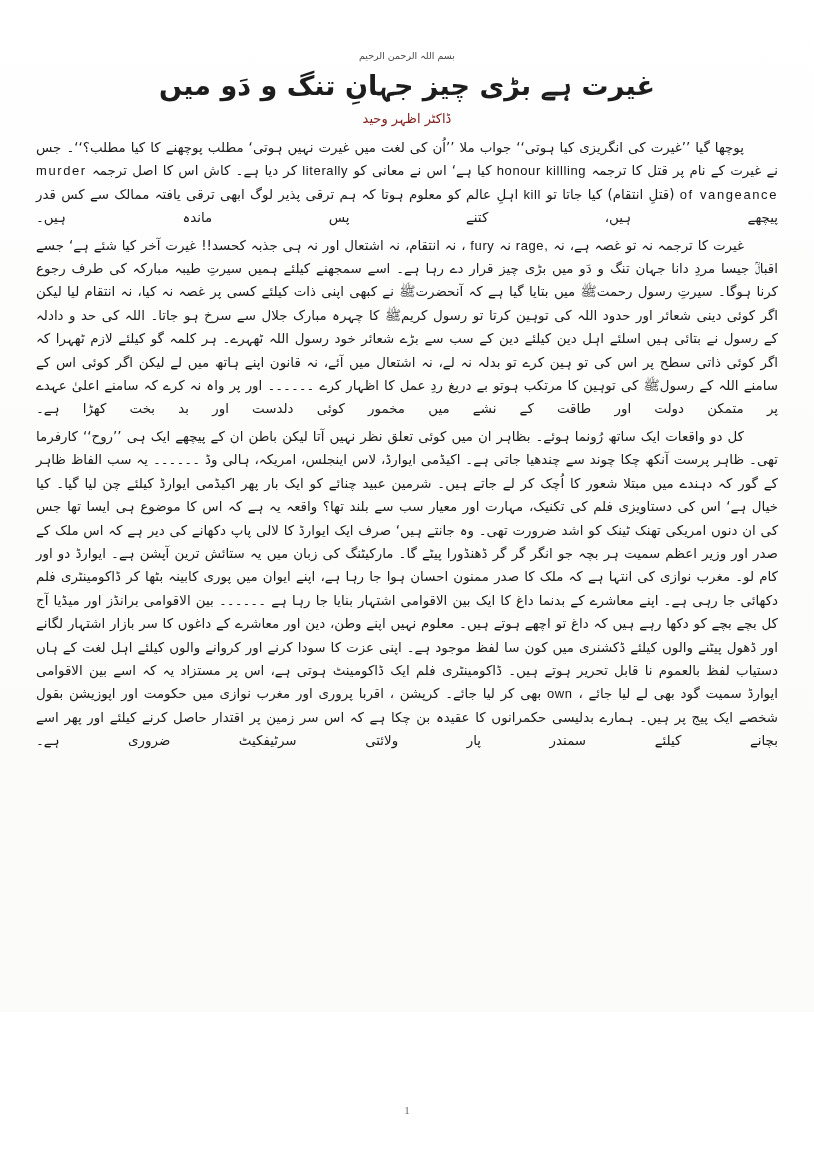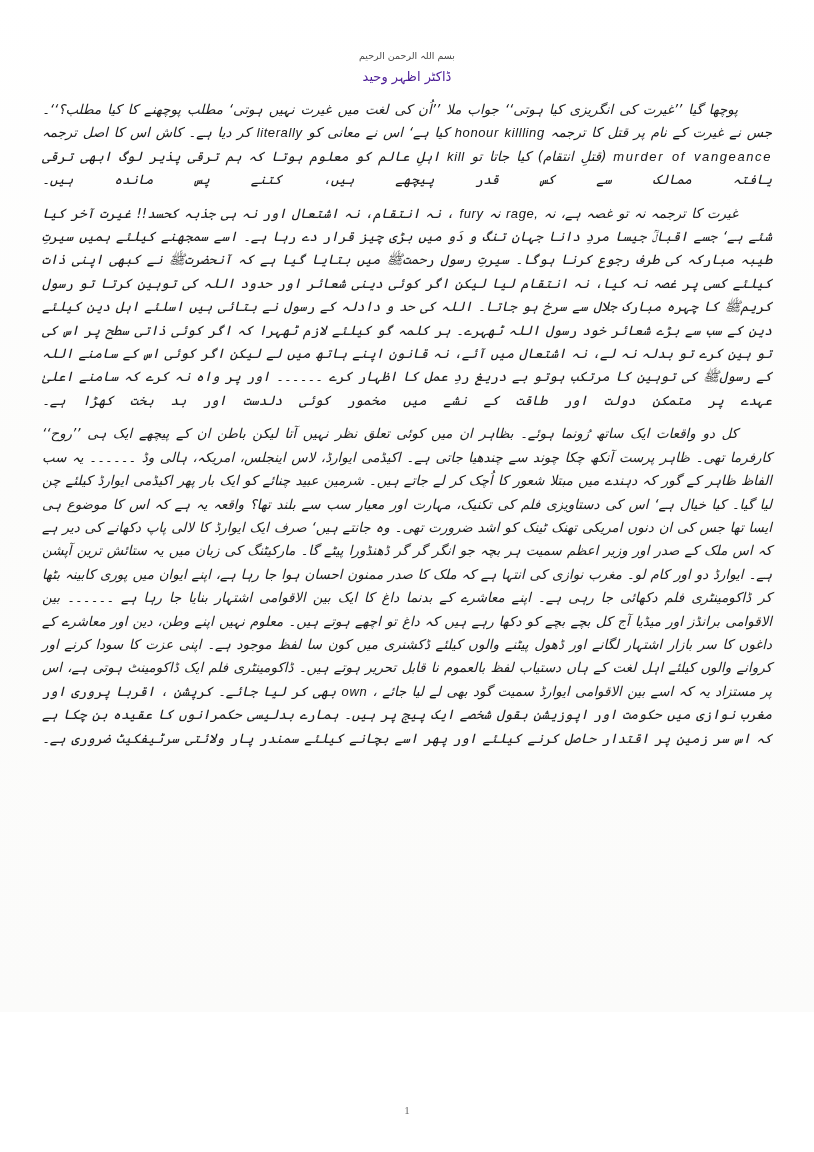--- a/index.html
+++ b/index.html
@@ -62,43 +62,42 @@
     margin: 0;
     direction: rtl;
     white-space: nowrap;
   }
 
   .doc-author {
     text-align: center;
     font-family: "DejaVu Sans", sans-serif;
     font-size: 13px;
     line-height: 22px;
-    color: #4c1d95;
+    color: #7f1d1d;
     margin: 2px 0 6px 0;
     direction: rtl;
   }
 
   
   .body-text {
     direction: rtl;
     text-align: justify;
     text-justify: inter-word;
     font-family: "DejaVu Sans", sans-serif;
     font-size: 13.4px;
     line-height: 23.4px;
     color: #1b1b1b;
     word-spacing: 0.5px;
   }
 
   .body-text p {
-    margin: 10px;
+    margin: 4px;
     text-align: justify;
     text-align-last: justify;
     text-indent: 34px;
-    font-style: italic;
   }
 
   
   .body-text p.tail {
     text-align-last: right;
   }
 
   
   .ltr {
     direction: ltr;
@@ -128,20 +127,21 @@
 </head>
 <body>
 
 <div class="page">
   <div class="paper-tone"></div>
 
   <div class="content">
 
     <div class="bismillah">بسم اللہ الرحمن الرحیم</div>
 
+    <h1 class="doc-title">غیرت ہے بڑی چیز جہانِ تنگ و دَو میں</h1>
 
     <div class="doc-author">ڈاکٹر اظہر وحید</div>
 
     <div class="body-text">
         <p>پوچھا گیا ’’غیرت کی انگریزی کیا ہوتی‘‘ جواب ملا ’’اُن کی لغت میں غیرت نہیں ہوتی‘ مطلب پوچھنے کا کیا مطلب؟‘‘۔ جس نے غیرت کے نام پر قتل کا ترجمہ <span class="ltr">honour killling</span> کیا ہے‘ اس نے معانی کو <span class="ltr">literally</span> کر دیا ہے۔ کاش اس کا اصل ترجمہ <span class="ltr wide">murder of vangeance</span> (قتلِ انتقام) کیا جاتا تو <span class="ltr">kill</span> اہلِ عالم کو معلوم ہوتا کہ ہم ترقی پذیر لوگ ابھی ترقی یافتہ ممالک سے کس قدر پیچھے ہیں، کتنے پس ماندہ ہیں۔</p>
         <p>غیرت کا ترجمہ نہ تو غصہ ہے، نہ <span class="ltr">rage,</span> نہ <span class="ltr">fury</span> ، نہ انتقام، نہ اشتعال اور نہ ہی جذبہ کحسد!! غیرت آخر کیا شئے ہے‘ جسے اقبالؒ جیسا مردِ دانا جہان تنگ و دَو میں بڑی چیز قرار دے رہا ہے۔ اسے سمجھنے کیلئے ہمیں سیرتِ طیبہ مبارکہ کی طرف رجوع کرنا ہوگا۔ سیرتِ رسول رحمتﷺ میں بتایا گیا ہے کہ آنحضرتﷺ نے کبھی اپنی ذات کیلئے کسی پر غصہ نہ کیا، نہ انتقام لیا لیکن اگر کوئی دینی شعائر اور حدود اللہ کی توہین کرتا تو رسول کریمﷺ کا چہرہ مبارک جلال سے سرخ ہو جاتا۔ اللہ کی حد و دادلہ کے رسول نے بتائی ہیں اسلئے اہل دین کیلئے دین کے سب سے بڑے شعائر خود رسول اللہ ٹھہرے۔ ہر کلمہ گو کیلئے لازم ٹھہرا کہ اگر کوئی ذاتی سطح پر اس کی تو ہین کرے تو بدلہ نہ لے، نہ اشتعال میں آئے، نہ قانون اپنے ہاتھ میں لے لیکن اگر کوئی اس کے سامنے اللہ کے رسولﷺ کی توہین کا مرتکب ہوتو بے دریغ ردِ عمل کا اظہار کرے ۔۔۔۔۔۔ اور پر واہ نہ کرے کہ سامنے اعلیٰ عہدے پر متمکن دولت اور طاقت کے نشے میں مخمور کوئی دلدست اور بد بخت کھڑا ہے۔</p>
         <p>کل دو واقعات ایک ساتھ رُونما ہوئے۔ بظاہر ان میں کوئی تعلق نظر نہیں آتا لیکن باطن ان کے پیچھے ایک ہی ’’روح‘‘ کارفرما تھی۔ ظاہر پرست آنکھ چکا چوند سے چندھیا جاتی ہے۔ اکیڈمی ایوارڈ، لاس اینجلس، امریکہ، ہالی وڈ ۔۔۔۔۔۔ یہ سب الفاظ ظاہر کے گور کہ دہندے میں مبتلا شعور کا اُچک کر لے جاتے ہیں۔ شرمین عبید چنائے کو ایک بار پھر اکیڈمی ایوارڈ کیلئے چن لیا گیا۔ کیا خیال ہے‘ اس کی دستاویزی فلم کی تکنیک، مہارت اور معیار سب سے بلند تھا؟ واقعہ یہ ہے کہ اس کا موضوع ہی ایسا تھا جس کی ان دنوں امریکی تھنک ٹینک کو اشد ضرورت تھی۔ وہ جانتے ہیں‘ صرف ایک ایوارڈ کا لالی پاپ دکھانے کی دیر ہے کہ اس ملک کے صدر اور وزیر اعظم سمیت ہر بچہ جو انگر گر گر ڈھنڈورا پیٹے گا۔ مارکیٹنگ کی زبان میں یہ ستائش ترین آپشن ہے۔ ایوارڈ دو اور کام لو۔ مغرب نوازی کی انتہا ہے کہ ملک کا صدر ممنون احسان ہوا جا رہا ہے، اپنے ایوان میں پوری کابینہ بٹھا کر ڈاکومینٹری فلم دکھائی جا رہی ہے۔ اپنے معاشرے کے بدنما داغ کا ایک بین الاقوامی اشتہار بنایا جا رہا ہے ۔۔۔۔۔۔ بین الاقوامی برانڈز اور میڈیا آج کل بچے بچے کو دکھا رہے ہیں کہ داغ تو اچھے ہوتے ہیں۔ معلوم نہیں اپنے وطن، دین اور معاشرے کے داغوں کا سر بازار اشتہار لگانے اور ڈھول پیٹنے والوں کیلئے ڈکشنری میں کون سا لفظ موجود ہے۔ اپنی عزت کا سودا کرنے اور کروانے والوں کیلئے اہل لغت کے ہاں دستیاب لفظ بالعموم نا قابل تحریر ہوتے ہیں۔ ڈاکومینٹری فلم ایک ڈاکومینٹ ہوتی ہے، اس پر مستزاد یہ کہ اسے بین الاقوامی ایوارڈ سمیت گود بھی لے لیا جائے ، <span class="ltr">own</span> بھی کر لیا جائے۔ کرپشن ، اقربا پروری اور مغرب نوازی میں حکومت اور اپوزیشن بقول شخصے ایک پیج پر ہیں۔ ہمارے بدلیسی حکمرانوں کا عقیدہ بن چکا ہے کہ اس سر زمین پر اقتدار حاصل کرنے کیلئے اور پھر اسے بچانے کیلئے سمندر پار ولائتی سرٹیفکیٹ ضروری ہے۔</p>
       </div>
 
   </div>

